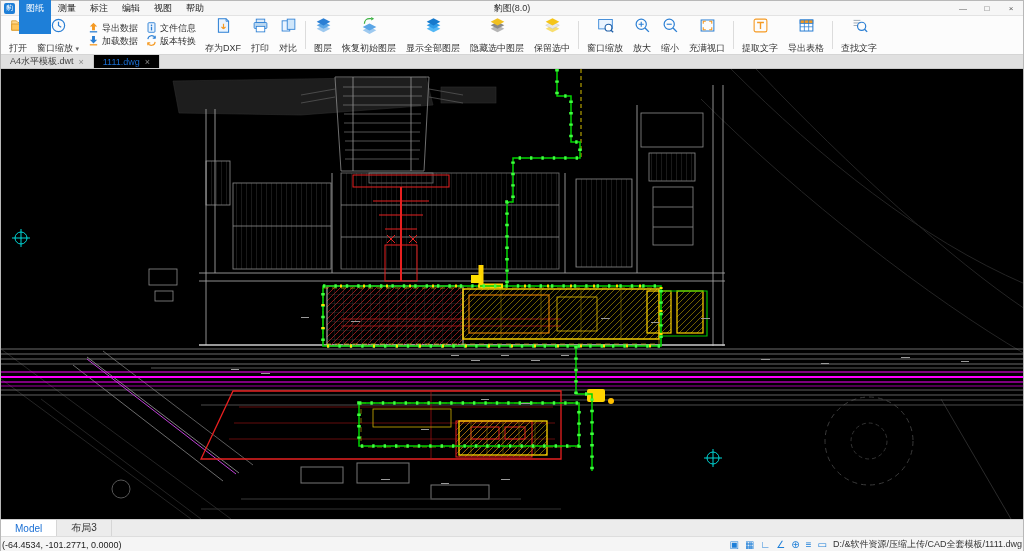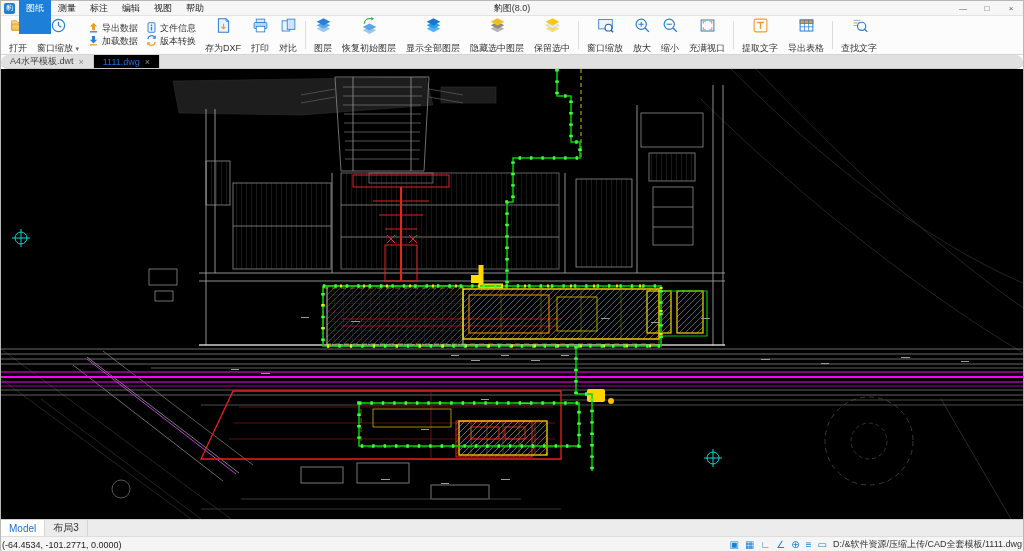--- a/index.html
+++ b/index.html
@@ -26,34 +26,34 @@
   .rb-large svg { width:17px; height:17px; display:block; }
   .rb-lbl { line-height:10px;margin-top:8px; }
   .rb-stack { display:flex; flex-direction:column; justify-content:center; padding:0 4px; }
   .rb-small { display:flex; align-items:center; gap:3px; font-size:9px; color:#333; cursor:default; }
   .rb-small svg { width:11px; height:11px; }
   .rb-sep { width:1px; background:#dcdcdc; margin:4px 3px; }
   .caret { font-size:7px; color:#666; }
 
   
   .doctabs { height:14px; flex:0 0 14px; background:#e0e0e0; display:flex; align-items:stretch;
-    font-size:9px; border-bottom:1px solid #c9c9c9;border-radius:7px; }
+    font-size:9px; border-bottom:1px solid #c9c9c9; }
   .dtab { display:flex; align-items:center; gap:5px; padding:0 9px; color:#444;
     border-right:1px solid #c9c9c9; cursor:default; }
   .dtab.active { background:#000000; color:#1a6fd4; }
   .dtab .x { color:#8a8a8a; font-size:9px; }
 
   
   .canvas { height:450px; flex:0 0 450px; background:#000; position:relative; overflow:hidden; }
   .canvas svg { position:absolute; left:0; top:0; }
 
   
   .layouttabs { height:17px; flex:0 0 17px; background:#ececec; border-top:1px solid #cfcfcf;
     display:flex; align-items:stretch; font-size:10px; }
-  .ltab { padding:0 8px; display:flex; align-items:center; color:#333;
+  .ltab { padding:0 14px; display:flex; align-items:center; color:#333;
     border-right:1px solid #d6d6d6; cursor:default; }
   .ltab.active { background:#fff; color:#1a6fd4; }
 
   
   .statusbar { height:16px; flex:0 0 16px; background:#f5f5f5; border-top:1px solid #ddd;
     display:flex; align-items:center; font-size:9px; color:#222; padding:0 1px; }
   .sb-right { margin-left:auto; display:flex; align-items:center; gap:6px; }
   .sbi { color:#1e7fd8; font-size:10px; cursor:default; }
   .sb-path { color:#333; }
 </style>

